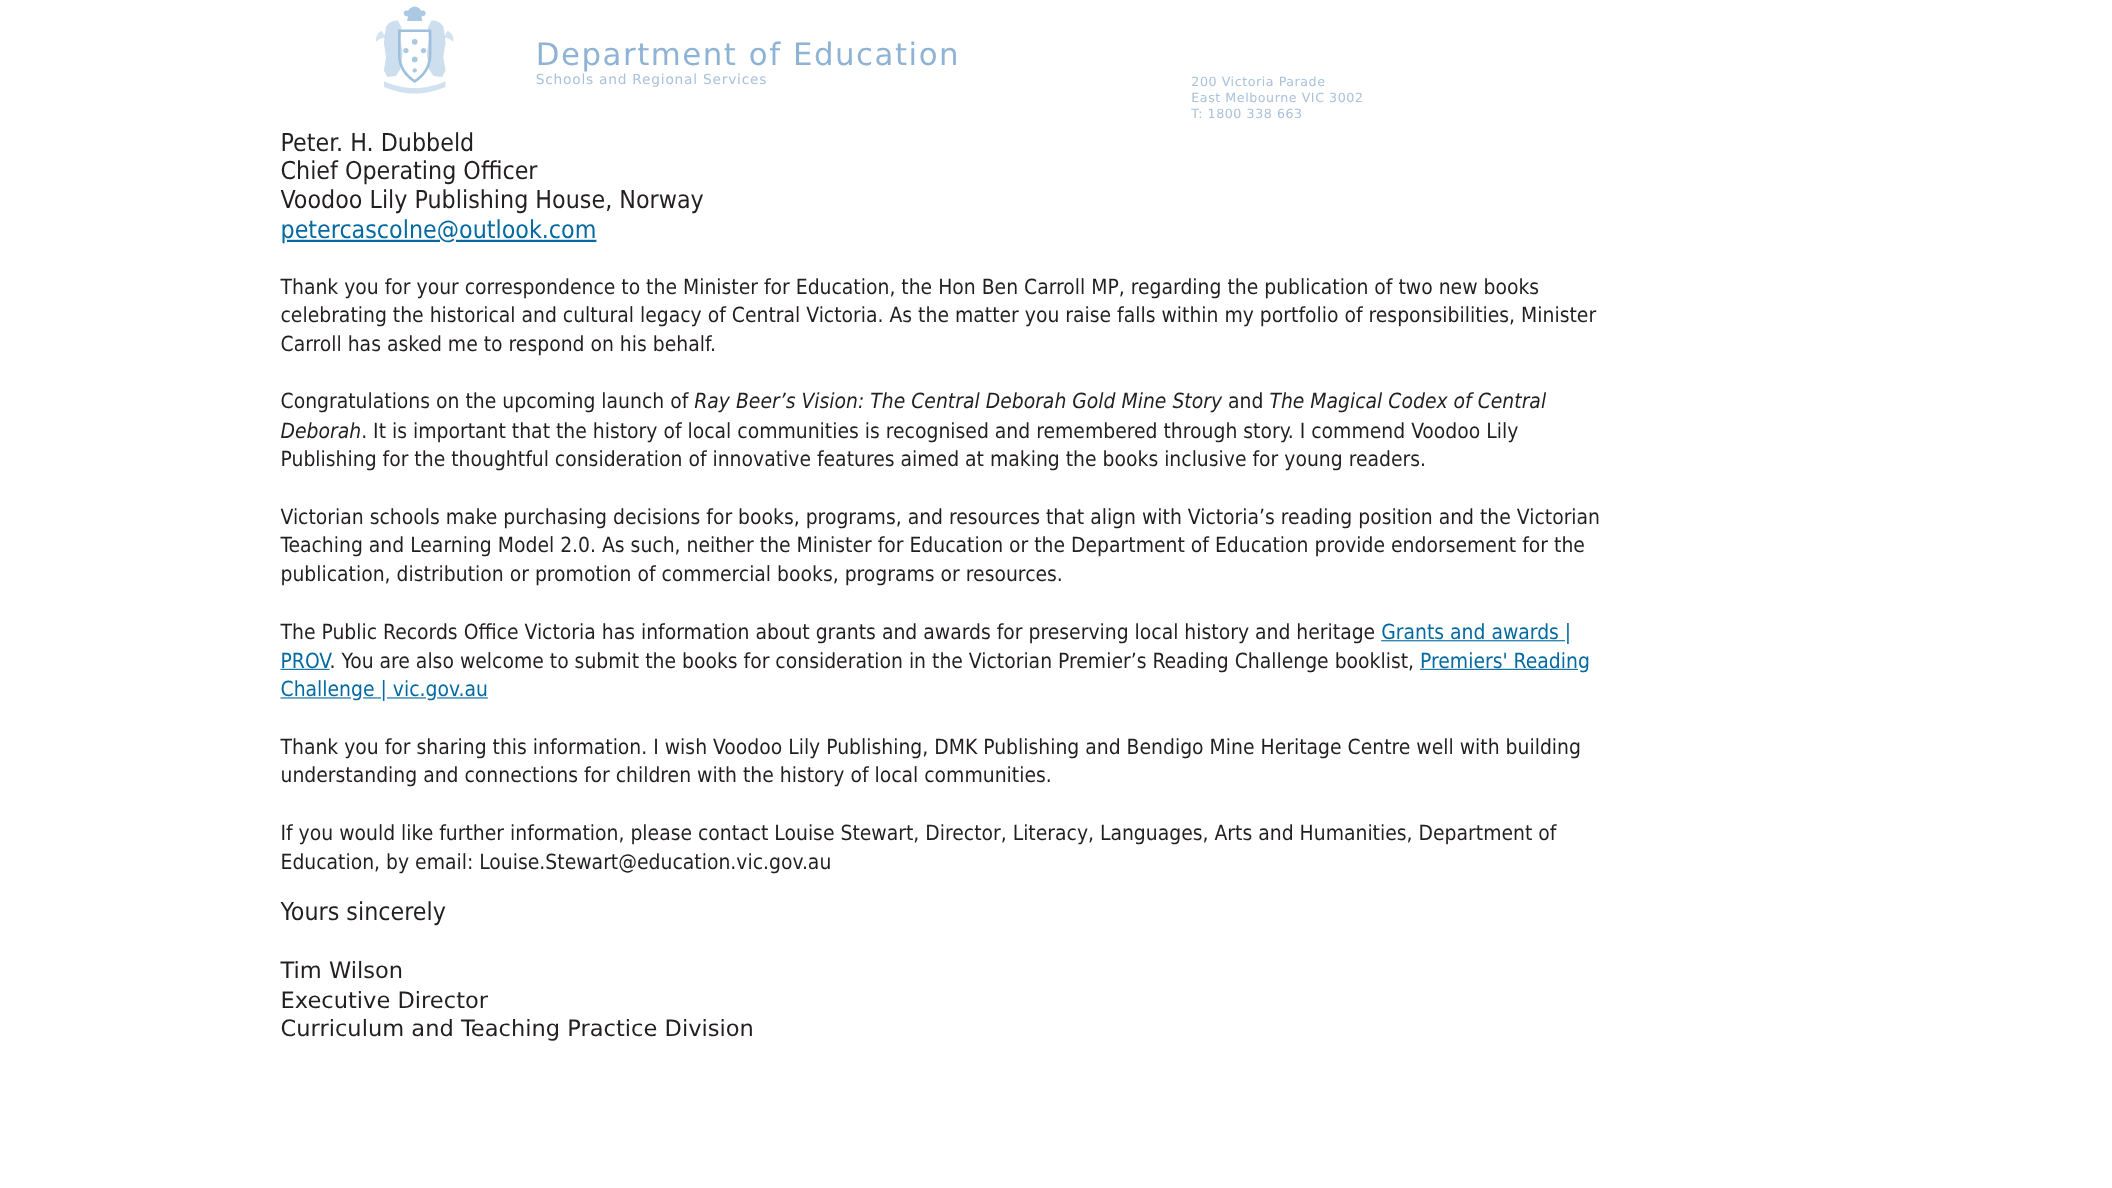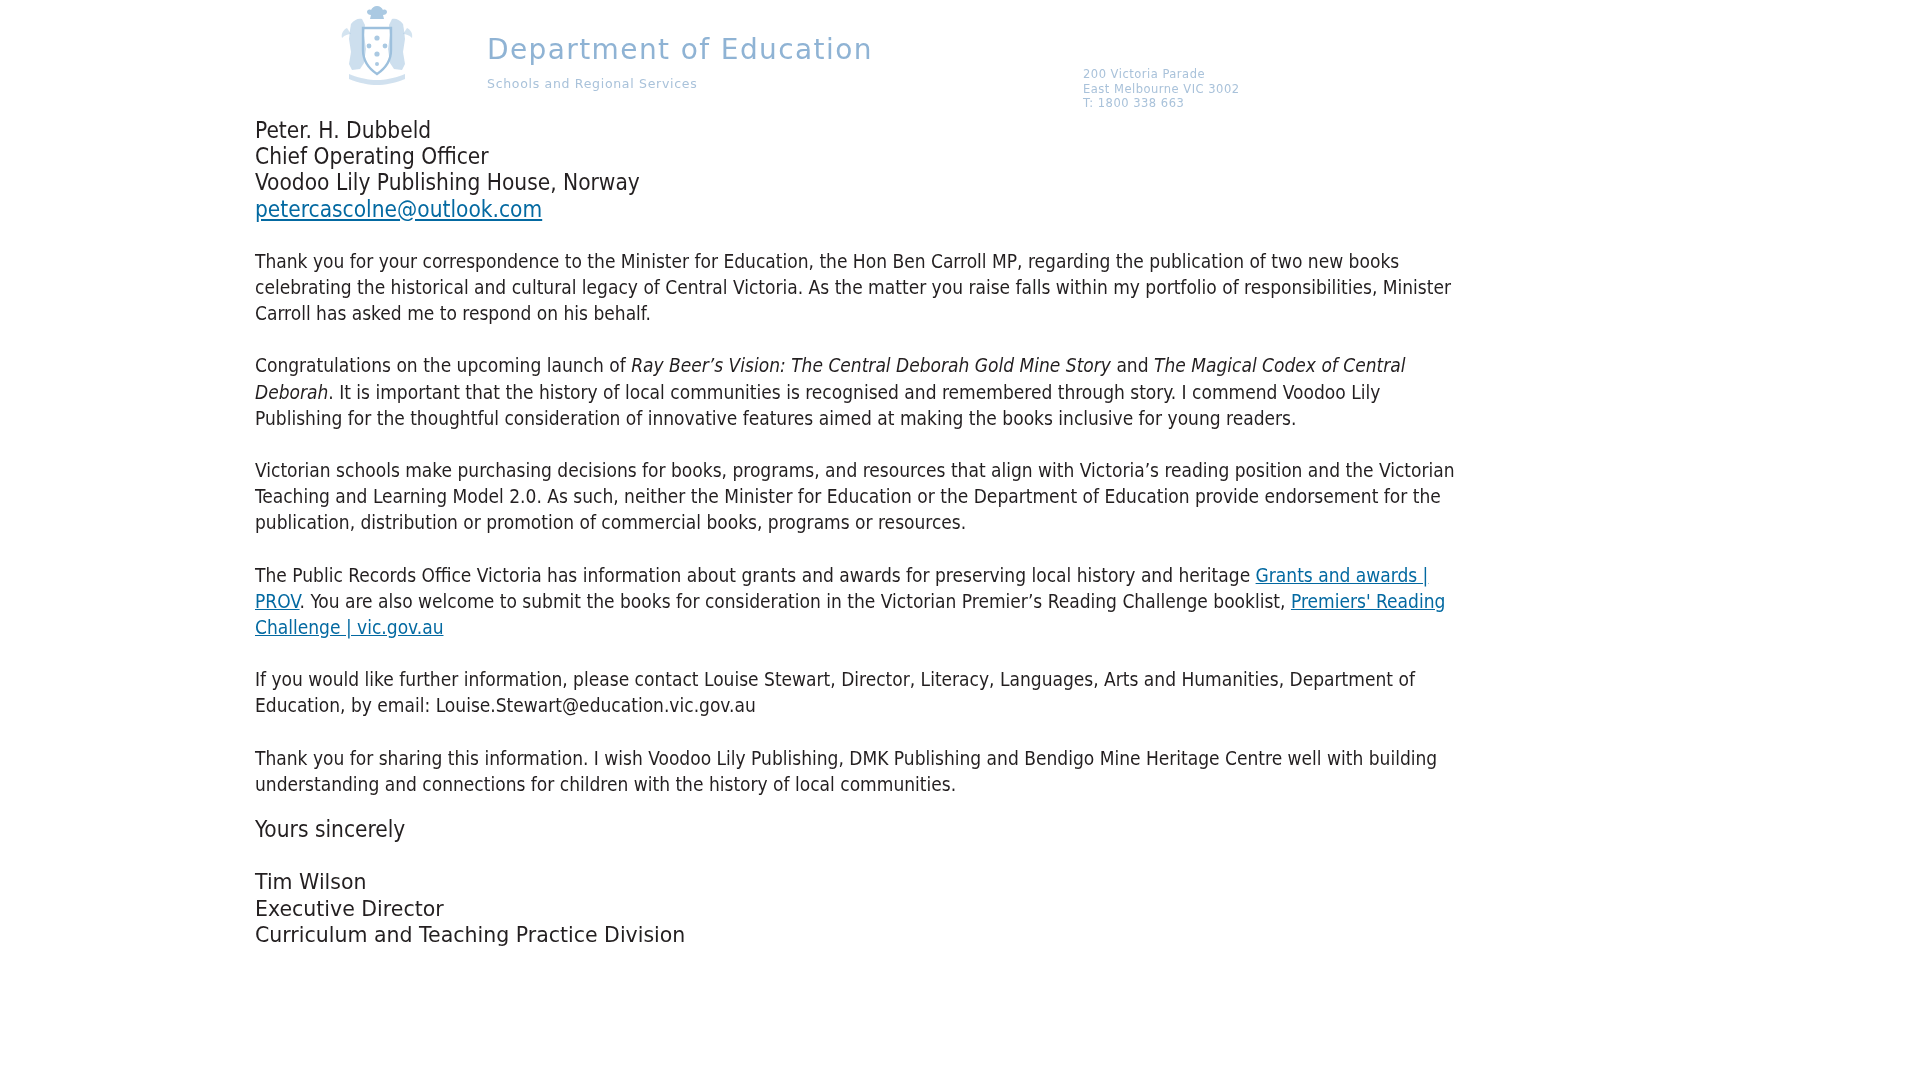--- a/index.html
+++ b/index.html
@@ -47,21 +47,21 @@
     font-size: 28px;
     font-weight: 400;
     letter-spacing: 1.4px;
     color: #8fb3d4;
     white-space: nowrap;
   }
 
   .dept-subtitle {
     position: absolute;
     left: 487px;
-    top: 76px;
+    top: 64px;
     font-family: "DejaVu Sans", "Liberation Sans", sans-serif;
     font-size: 12.5px;
     font-weight: 400;
     letter-spacing: 0.7px;
     color: #a9c2da;
     white-space: nowrap;
   }
 
   .address-block {
     position: absolute;
@@ -180,23 +180,23 @@
 
 
     <p class="para">Thank you for your correspondence to the Minister for Education, the Hon Ben Carroll MP, regarding the publication of two new books celebrating the historical and cultural legacy of Central Victoria. As the matter you raise falls within my portfolio of responsibilities, Minister Carroll has asked me to respond on his behalf.</p>
 
     <p class="para"><span>Congratulations on the upcoming launch of </span><em>Ray Beer’s  Vision: The Central Deborah Gold Mine Story</em><span> and </span><em>The Magical Codex of Central Deborah</em><span>. It is important that the history of local communities is recognised and remembered through story. I commend Voodoo Lily Publishing for the thoughtful consideration of innovative features aimed at making the books inclusive for young readers.</span></p>
 
     <p class="para">Victorian schools make purchasing decisions for books, programs, and resources that align with Victoria’s reading position and the Victorian Teaching and Learning Model 2.0. As such, neither the Minister for Education or the Department of Education provide endorsement for the publication, distribution or promotion of commercial books, programs or resources.</p>
 
     <p class="para"><span>The Public Records Office Victoria has information about grants and awards for preserving local history and heritage </span><a class="inline-link" href="#">Grants and awards | PROV</a><span>. You are also welcome to submit the books for consideration in the Victorian Premier’s Reading Challenge booklist, </span><a class="inline-link" href="#">Premiers' Reading Challenge | vic.gov.au</a></p>
 
+    <p class="para">Thank you for sharing this information. I wish Voodoo Lily Publishing, DMK Publishing and Bendigo Mine Heritage Centre well with building understanding and connections for children with the history of local communities.</p>
+
     <p class="para"><span>If you would like further information, please contact Louise Stewart, Director, Literacy, Languages, Arts and Humanities, Department of Education, by email: </span><span>Louise.Stewart@education.vic.gov.au</span></p>
-
-    <p class="para">Thank you for sharing this information. I wish Voodoo Lily Publishing, DMK Publishing and Bendigo Mine Heritage Centre well with building understanding and connections for children with the history of local communities.</p>
 
     <div class="sig">Yours sincerely</div>
 
     <div class="sig-name-block">
       <div>Tim Wilson</div>
       <div>Executive Director</div>
       <div>Curriculum and Teaching Practice Division</div>
 
     </div>
 

